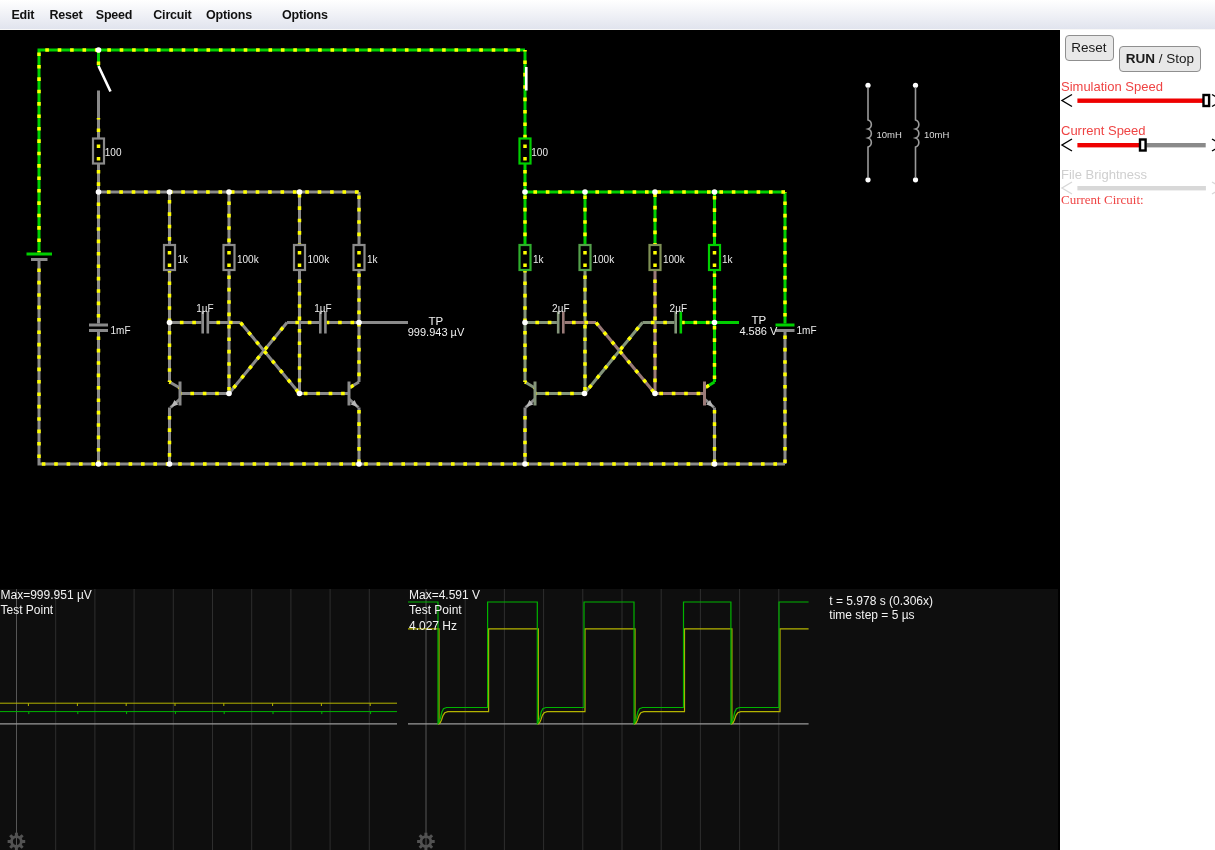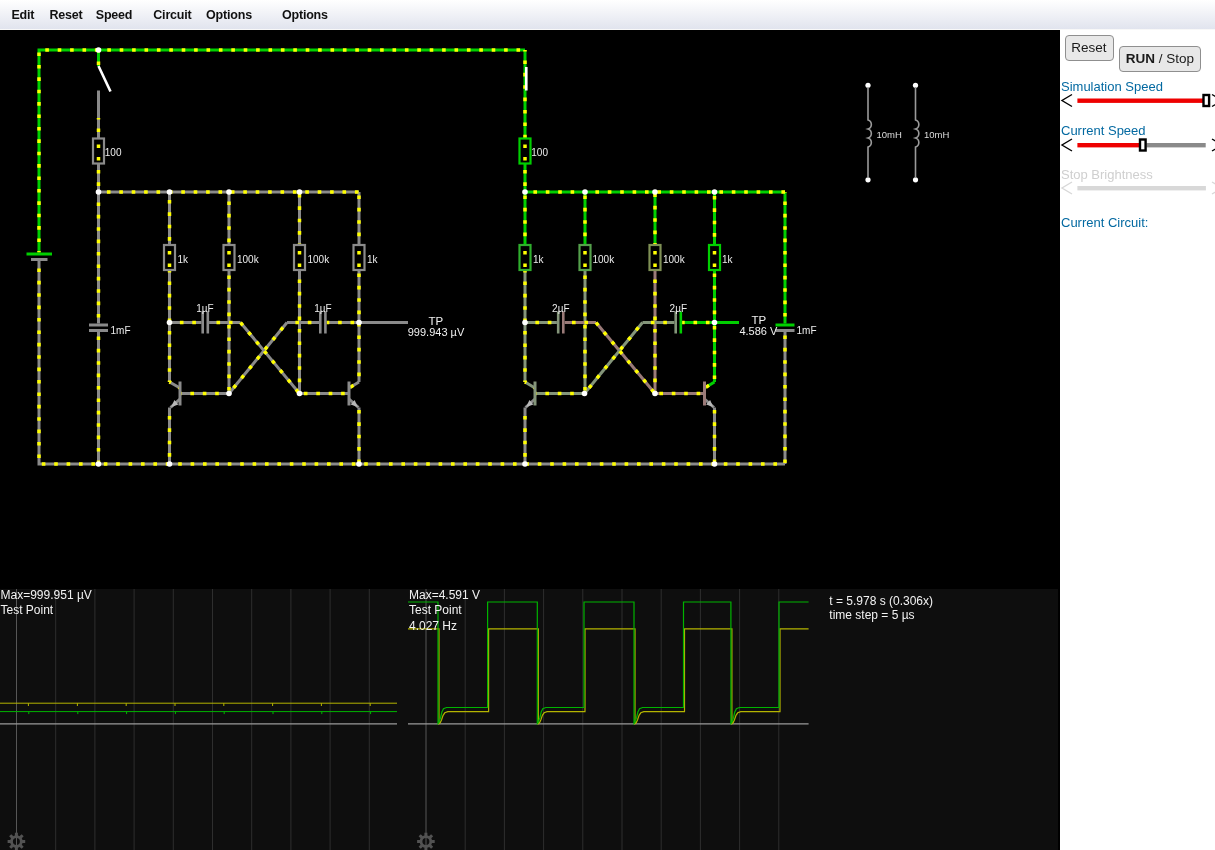--- a/index.html
+++ b/index.html
@@ -3,21 +3,21 @@
 html,body{margin:0;padding:0;background:#000;width:1215px;height:850px;overflow:hidden;
 font-family:"Liberation Sans",sans-serif;}
 #menu{position:absolute;left:0;top:0;width:1215px;height:29px;
 background:linear-gradient(#ffffff,#e1e4ee);border-bottom:1px solid #f8f8f8;box-sizing:content-box;}
 #menu span{position:absolute;top:8px;transform:translateX(-50%);font-size:12.5px;
 font-weight:bold;color:#111;letter-spacing:-0.2px;}
 #cv{position:absolute;left:0;top:30px;width:1060px;height:820px;background:#000;}
 #side{position:absolute;left:1060px;top:30px;width:155px;height:820px;background:#fff;}
 .btn{position:absolute;height:24px;border:1px solid #8f8f8f;border-radius:4px;
 background:#e8e8e8;font-size:13.5px;color:#1a1a1a;text-align:center;line-height:24px;}
-.lab{position:absolute;left:1px;font-size:13px;color:#0369a1;white-space:nowrap;}
+.lab{position:absolute;left:1px;font-size:13px;color:#ef4444;white-space:nowrap;}
 </style></head><body>
 <div id="menu">
     <span style="left:22.8px">Edit</span>
     <span style="left:66px">Reset</span>
     <span style="left:114px">Speed</span>
     <span style="left:172.4px">Circuit</span>
     <span style="left:229px">Options</span>
     <span style="left:304.9px">Options</span>
   </div>
 <div id="cv"><svg width="1060" height="820" viewBox="0 0 1060 820" font-family="Liberation Sans, sans-serif">
@@ -298,22 +298,22 @@
 <text x="409" y="584.3" font-size="12" fill="#f2f2f2">Test Point</text>
 <text x="409" y="599.5" font-size="12" fill="#f2f2f2">4.027 Hz</text>
 <text x="829.3" y="575" font-size="12" fill="#f2f2f2">t = 5.978 s (0.306x)</text>
 <text x="829.3" y="589.4" font-size="12" fill="#f2f2f2">time step = 5 µs</text>
 </svg></div>
 <div id="side">
 <div class="btn" style="left:4.5px;top:5px;width:47px;">Reset</div>
 <div class="btn" style="left:59.3px;top:5px;width:79.4px;margin-top:11px;"><b>RUN</b> / Stop</div>
 <div class="lab" style="top:49px;">Simulation Speed</div>
 <div class="lab" style="top:93px;">Current Speed</div>
-<div class="lab" style="top:136.5px;color:#cfcfcf;">Stop Brightness</div>
-<div class="lab" style="top:185px;">Current Circuit:</div>
+<div class="lab" style="top:136.5px;color:#cfcfcf;">File Brightness</div>
+<div class="lab" style="top:162px;font-family:Liberation Serif, serif;">Current Circuit:</div>
 <svg width="155" height="820" style="position:absolute;left:0;top:0">
 <polyline points="12,64.5 2,70.5 12,76.5" fill="none" stroke="#000" stroke-width="1.4"></polyline>
 <rect x="17.4" y="68.5" width="128.5" height="4.4" fill="#ee0000"></rect>
 <rect x="143.5" y="65" width="5.6" height="11" fill="#fff" stroke="#000" stroke-width="2.4"></rect>
 <polyline points="152,64.5 162,70.5 152,76.5" fill="none" stroke="#000" stroke-width="1.4"></polyline>
 <polyline points="12,109 2,115 12,121" fill="none" stroke="#000" stroke-width="1.4"></polyline>
 <rect x="17.4" y="113" width="62" height="4.4" fill="#ee0000"></rect>
 <rect x="86.3" y="113" width="59.4" height="4.4" fill="#8a8a8a"></rect>
 <rect x="80" y="109.5" width="5.6" height="11" fill="#fff" stroke="#000" stroke-width="2.4"></rect>
 <polyline points="152,109 162,115 152,121" fill="none" stroke="#000" stroke-width="1.4"></polyline>

